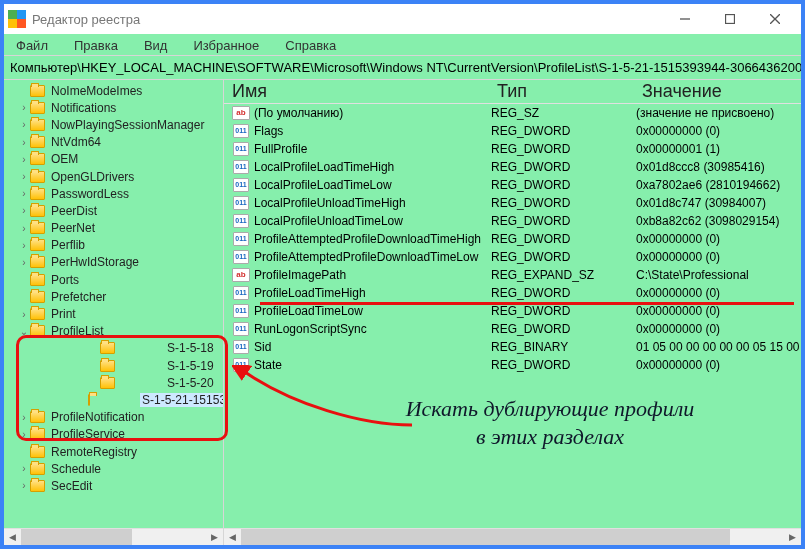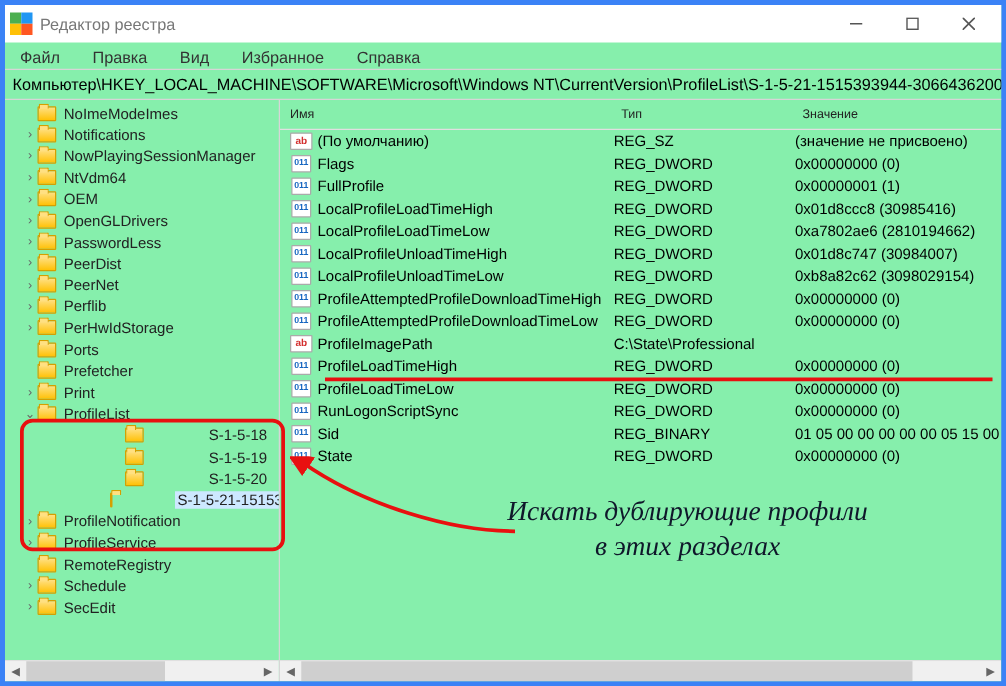--- a/index.html
+++ b/index.html
@@ -28,21 +28,21 @@
 .treeitem.l1 { padding-left: 14px; }
 .treeitem.l2 { padding-left: 38px; gap: 46px; }
 .treeitem .tw { width: 12px; text-align: center; color: #666; font-size: 10px; }
 .treeitem .folder { width: 15px; height: 12px; background: linear-gradient(#ffe082,#ffc107); border: 1px solid #d59f00; border-radius: 1px; margin-right: 4px; position: relative; }
 .treeitem .folder::before { content: ""; position: absolute; top: -3px; left: 0; width: 6px; height: 3px; background: #ffe082; border: 1px solid #d59f00; border-bottom: none; border-radius: 1px 1px 0 0; }
 .treeitem.selected .label { background: #cde8ff; }
 .treeitem .label { padding: 0 2px; }
 
 .listpane { flex: 1; display: flex; flex-direction: column; overflow: hidden; }
 .listhead { height: 24px; display: flex; align-items: center; border-bottom: 1px solid #e0e0e0; }
-.listhead .col { padding: 0 8px; font-size: 10px; color: #222; }
+.listhead .col { padding: 0 8px; font-size: 18px; color: #222; }
 .col-name { width: 265px; } .col-type { width: 145px; } .col-val { flex: 1; white-space: nowrap; overflow: hidden; }
 .listbody { flex: 1; overflow: hidden; }
 .listrow { height: 18px; display: flex; align-items: center; white-space: nowrap; }
 .listrow .icon { width: 18px; height: 16px; margin: 0 4px 0 8px; display: flex; align-items: center; justify-content: center; }
 .ico-str { width: 28px; height: 14px; background: #fff; border: 1px solid #aaa; border-radius: 1px; font-size: 8px; font-weight: bold; color: #d32f2f; line-height: 12px; text-align: center; }
 .ico-num { width: 16px; height: 14px; background: #fff; border: 1px solid #aaa; border-radius: 1px; font-size: 7px; font-weight: bold; color: #1565c0; line-height: 12px; text-align: center; }
 .listrow .cname { width: 237px; overflow: hidden; text-overflow: ellipsis; }
 .listrow .ctype { width: 145px; }
 .listrow .cval { flex: 1; overflow: hidden; }
 
@@ -314,20 +314,21 @@
             </span>
             <span class="cname">ProfileAttemptedProfileDownloadTimeLow</span>
             <span class="ctype">REG_DWORD</span>
             <span class="cval">0x00000000 (0)</span>
           </div>
           <div class="listrow">
             <span class="icon">
               <span class="ico-str">ab</span>
             </span>
             <span class="cname">ProfileImagePath</span>
+            <span class="ctype">REG_EXPAND_SZ</span>
             <span class="cval">C:\State\Professional</span>
           </div>
           <div class="listrow">
             <span class="icon">
               <span class="ico-num">011</span>
             </span>
             <span class="cname">ProfileLoadTimeHigh</span>
             <span class="ctype">REG_DWORD</span>
             <span class="cval">0x00000000 (0)</span>
           </div>

